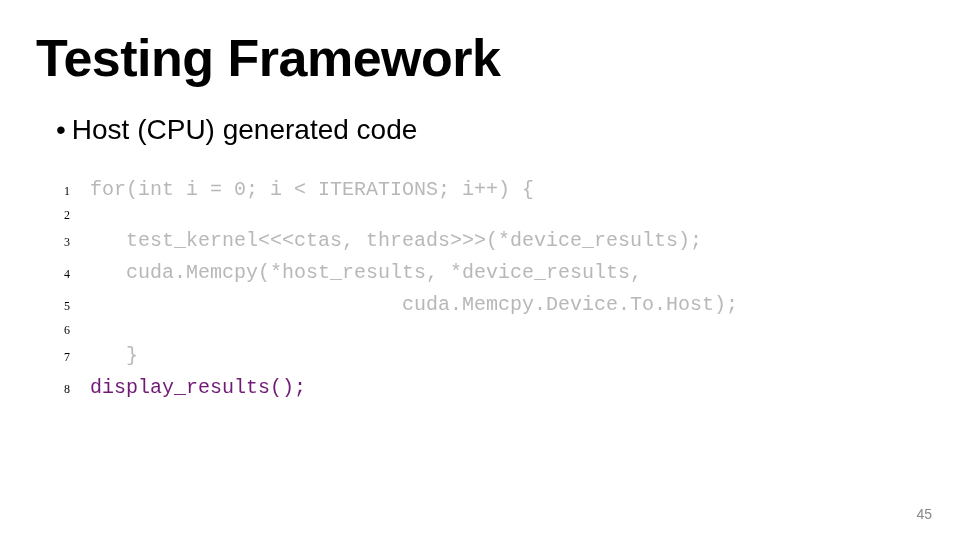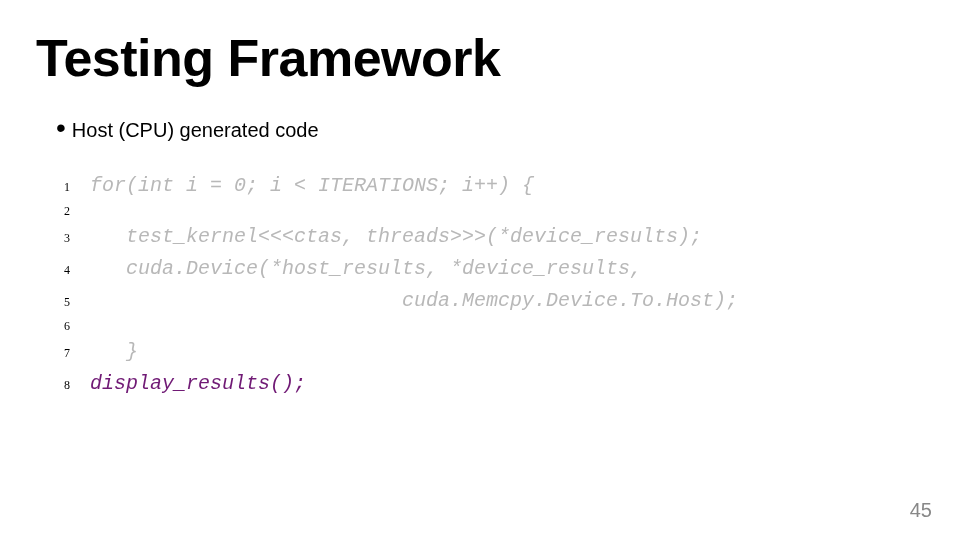--- a/index.html
+++ b/index.html
@@ -1,27 +1,27 @@
 <!DOCTYPE html>
 <html><head>
 <meta charset="utf-8">
 <style>
   * { margin: 0; padding: 0; box-sizing: border-box; }
   html, body { width: 960px; height: 540px; background: #fff; font-family: "Segoe UI", Arial, sans-serif; color: #000; }
   .slide { position: relative; width: 960px; height: 540px; padding: 24px 36px; }
   .title { font-size: 52px; font-weight: 700; letter-spacing: -0.5px; margin-top: 4px; }
   .bullet-row { display: flex; align-items: baseline; margin-top: 26px; margin-left: 20px; }
   .bullet { font-size: 28px; margin-right: 6px; line-height: 1; }
-  .bullet-text { font-size: 20px; font-weight: 400; }
+  .bullet-text { font-size: 28px; font-weight: 400; }
   .code-block { margin-top: 28px; margin-left: 28px; }
   .code-row { display: flex; align-items: baseline; line-height: 1.6; }
   .ln { width: 26px; font-family: Georgia, "Times New Roman", serif; font-size: 12px; color: #000; text-align: left; user-select: none; }
-  .code { font-family: Consolas, "Courier New", monospace; font-size: 20px; white-space: pre; color: #b8b8b8; font-style: italic; }
+  .code { font-family: Consolas, "Courier New", monospace; font-size: 20px; white-space: pre; color: #b8b8b8; }
   .code.em { color: #701a75; }
-  .footer { position: absolute; bottom: 18px; right: 28px; font-size: 20px; color: #888; }
+  .footer { position: absolute; bottom: 18px; right: 28px; font-size: 14px; color: #888; }
 </style>
 </head>
 <body>
 
 <div class="slide">
   <h1 class="title">Testing Framework</h1>
 
   <div class="bullet-row">
     <span class="bullet">•</span>
     <span class="bullet-text">Host (CPU) generated code</span>
@@ -34,21 +34,21 @@
     </div>
     <div class="code-row">
       <span class="ln">2</span>
     </div>
     <div class="code-row">
       <span class="ln">3</span>
       <span class="code">   test_kernel&lt;&lt;&lt;ctas, threads&gt;&gt;&gt;(*device_results);</span>
     </div>
     <div class="code-row">
       <span class="ln">4</span>
-      <span class="code">   cuda.Device(*host_results, *device_results,</span>
+      <span class="code">   cuda.Memcpy(*host_results, *device_results,</span>
     </div>
     <div class="code-row">
       <span class="ln">5</span>
       <span class="code">                          cuda.Memcpy.Device.To.Host);</span>
     </div>
     <div class="code-row">
       <span class="ln">6</span>
     </div>
     <div class="code-row">
       <span class="ln">7</span>

